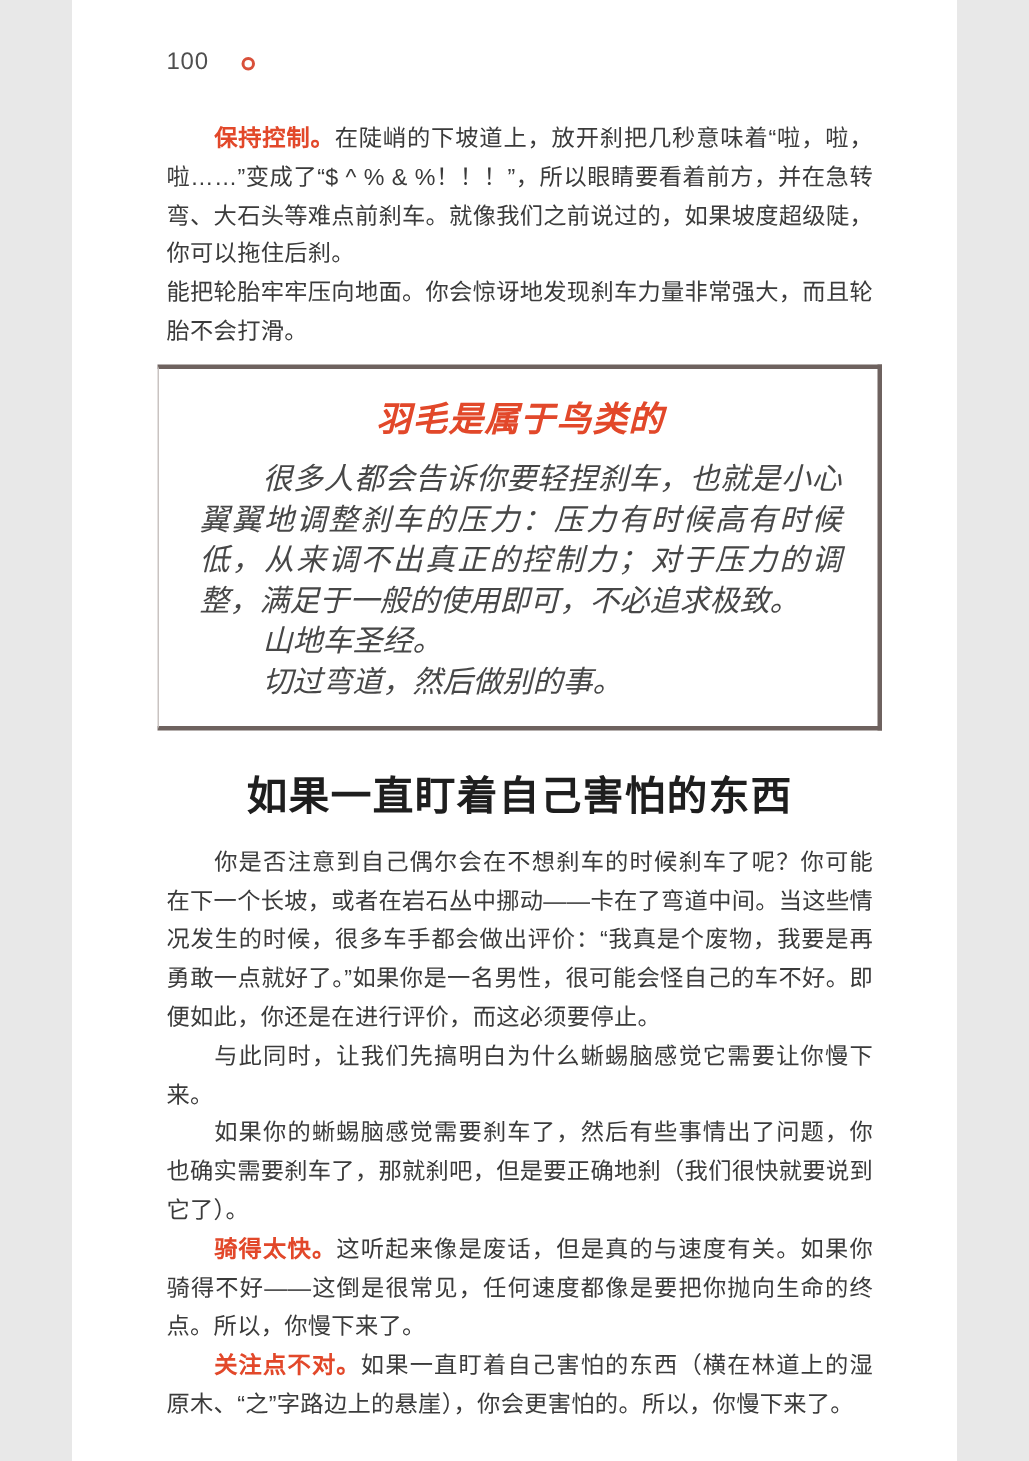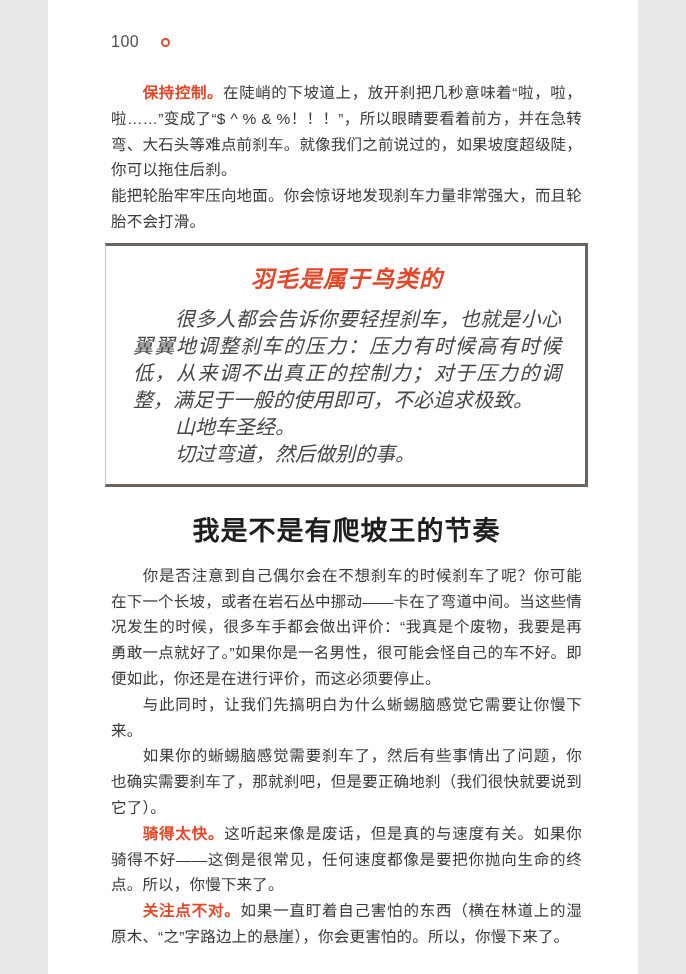--- a/index.html
+++ b/index.html
@@ -95,21 +95,21 @@
 
     <p class="para"><span>能把轮胎牢牢压向地面。你会惊讶地发现刹车力量非常强大，而且轮胎不会打滑。</span></p>
 
     <div class="feature-box">
       <h2 class="box-title">羽毛是属于鸟类的</h2>
       <p class="box-para indent">很多人都会告诉你要轻捏刹车，也就是小心翼翼地调整刹车的压力：压力有时候高有时候低，从来调不出真正的控制力；对于压力的调整，满足于一般的使用即可，不必追求极致。</p>
       <p class="box-para indent">山地车圣经。</p>
       <p class="box-para indent">切过弯道，然后做别的事。</p>
     </div>
 
-    <h1 class="section-heading">我是不是有爬坡王的节奏</h1>
+    <h1 class="section-heading">如果一直盯着自己害怕的东西</h1>
 
 
     <p class="para indent"><span>你是否注意到自己偶尔会在不想刹车的时候刹车了呢？你可能在下一个长坡，或者在岩石丛中挪动——卡在了弯道中间。当这些情况发生的时候，很多车手都会做出评价：“我真是个废物，我要是再勇敢一点就好了。”如果你是一名男性，很可能会怪自己的车不好。即便如此，你还是在进行评价，而这必须要停止。</span></p>
 
     <p class="para indent"><span>与此同时，让我们先搞明白为什么蜥蜴脑感觉它需要让你慢下来。</span></p>
 
     <p class="para indent"><span>如果你的蜥蜴脑感觉需要刹车了，然后有些事情出了问题，你也确实需要刹车了，那就刹吧，但是要正确地刹（我们很快就要说到它了）。</span></p>
 
     <p class="para indent"><span class="lead">骑得太快。</span><span>这听起来像是废话，但是真的与速度有关。如果你骑得不好——这倒是很常见，任何速度都像是要把你抛向生命的终点。所以，你慢下来了。</span></p>
 

